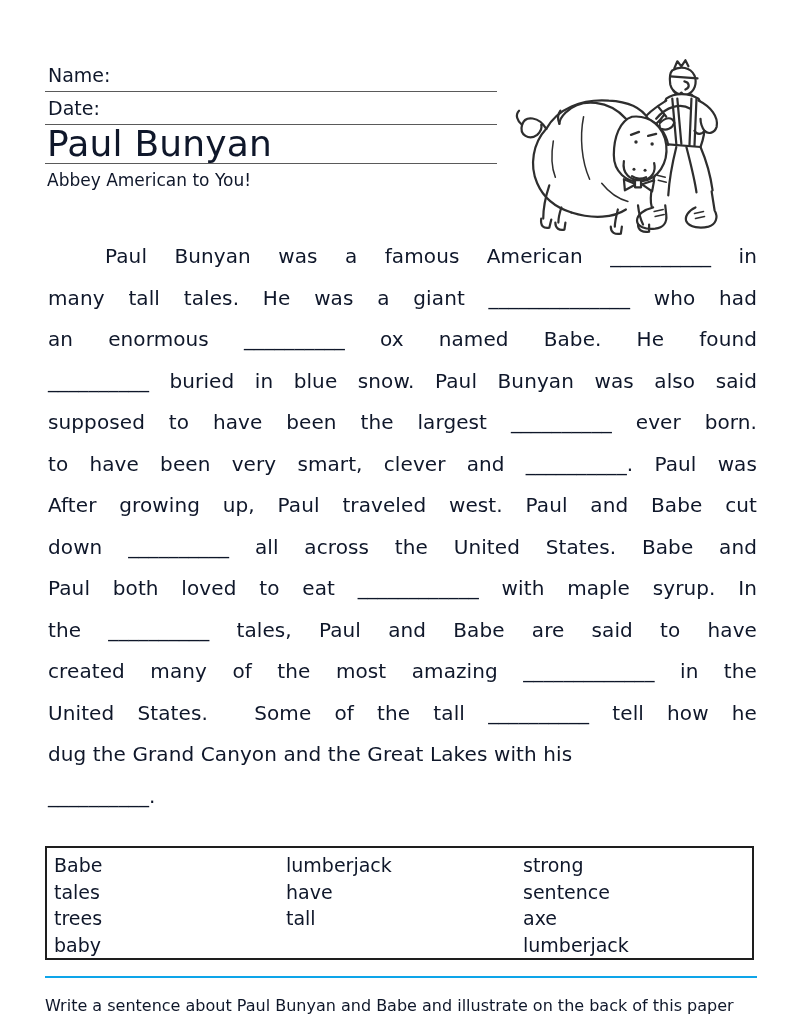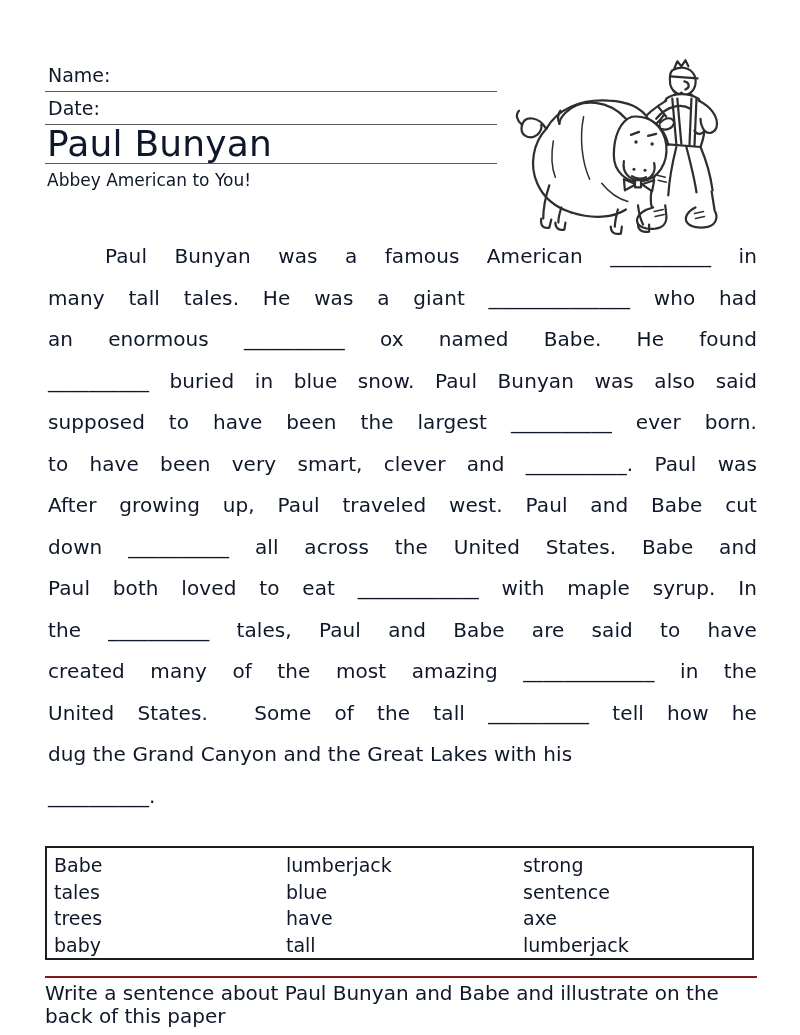--- a/index.html
+++ b/index.html
@@ -88,23 +88,23 @@
     font-size: 19px;
     line-height: 26.5px;
     white-space: nowrap;
   }
 
   
   .footer {
     position: absolute;
     left: 45px; top: 960px;
     width: 712px;
-    border-top: 2px solid #7f1d1d;
-    padding-top: 4px;
-    font-size: 20px;
+    border-top: 2px solid #0ea5e9;
+    padding-top: 16px;
+    font-size: 16px;
     line-height: 23px;
   }
 </style>
 </head>
 <body>
 
 <div class="page">
 
   <div class="header-left">
     <div class="field-row">
@@ -217,21 +217,20 @@
 
   <div class="wordbank">
     <div class="wb-col">
         <div class="wb-word">Babe</div>
         <div class="wb-word">tales</div>
         <div class="wb-word">trees</div>
         <div class="wb-word">baby</div>
       </div>
     <div class="wb-col">
         <div class="wb-word">lumberjack</div>
-        <div class="wb-word">blue</div>
         <div class="wb-word">have</div>
         <div class="wb-word">tall</div>
       </div>
     <div class="wb-col">
         <div class="wb-word">strong</div>
         <div class="wb-word">sentence</div>
         <div class="wb-word">axe</div>
         <div class="wb-word">lumberjack</div>
       </div>
   </div>

